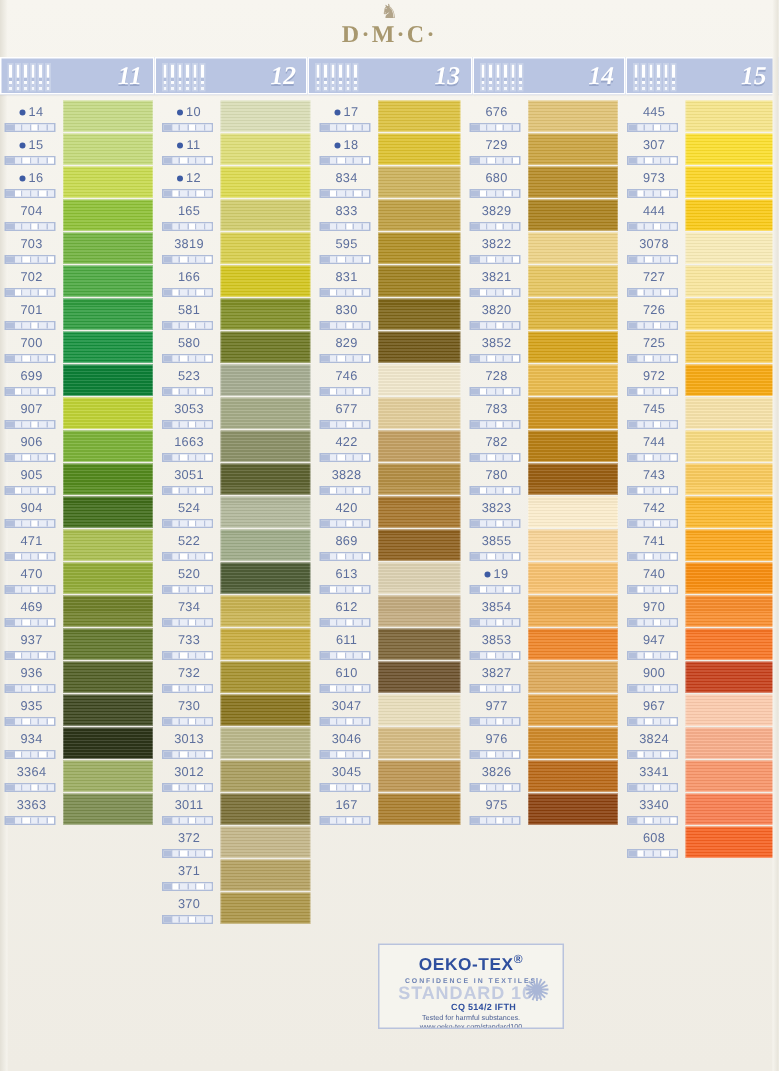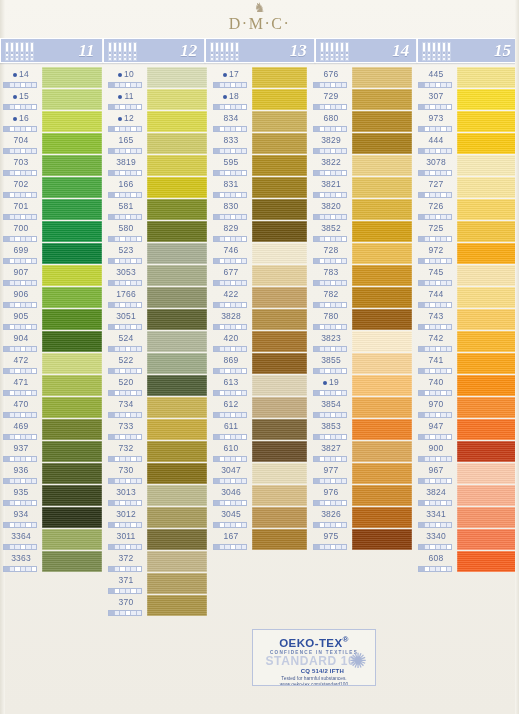--- a/index.html
+++ b/index.html
@@ -27,21 +27,21 @@
   
   #brand{
     position:absolute;left:0;right:0;top:0;height:36px;
     display:flex;flex-direction:column;align-items:center;justify-content:center;
   }
   #brand-ornament{
     width:18px;height:12px;margin-bottom:0px;
     color:#b2a489;line-height:10px;font-size:13px;text-align:center;
   }
   #brand-text{
-    font-size:16px;font-weight:normal;letter-spacing:1.5px;
+    font-size:16px;font-weight:bold;letter-spacing:1.5px;
     color:#a8986f;font-family:"Liberation Serif",serif;
   }
 
   
   #headers{
     position:absolute;left:0;right:0;top:38px;height:25px;
     display:flex;
   }
   .hdr{
     position:relative;height:25px;
@@ -404,34 +404,20 @@
               <i></i>
               <i class="on"></i>
               <i></i>
               <i></i>
             </div>
           </div>
           <div class="swatch" style="background: rgb(63, 107, 24);"></div>
         </div>
         <div class="row">
           <div class="label-cell">
-            <div class="code"><span>472</span></div>
-            <div class="tickstrip">
-              <i class="hd"></i>
-              <i></i>
-              <i class="on"></i>
-              <i></i>
-              <i></i>
-              <i class="on"></i>
-            </div>
-          </div>
-          <div class="swatch" style="background: rgb(205, 216, 124);"></div>
-        </div>
-        <div class="row">
-          <div class="label-cell">
             <div class="code"><span>471</span></div>
             <div class="tickstrip">
               <i class="hd"></i>
               <i class="on"></i>
               <i></i>
               <i></i>
               <i class="on"></i>
               <i></i>
             </div>
           </div>
@@ -686,21 +672,21 @@
               <i></i>
               <i class="on"></i>
               <i></i>
               <i></i>
             </div>
           </div>
           <div class="swatch" style="background: rgb(166, 172, 136);"></div>
         </div>
         <div class="row">
           <div class="label-cell">
-            <div class="code"><span>1766</span></div>
+            <div class="code"><span>1663</span></div>
             <div class="tickstrip">
               <i class="hd"></i>
               <i></i>
               <i class="on"></i>
               <i></i>
               <i></i>
               <i class="on"></i>
             </div>
           </div>
           <div class="swatch" style="background: rgb(141, 146, 105);"></div>

